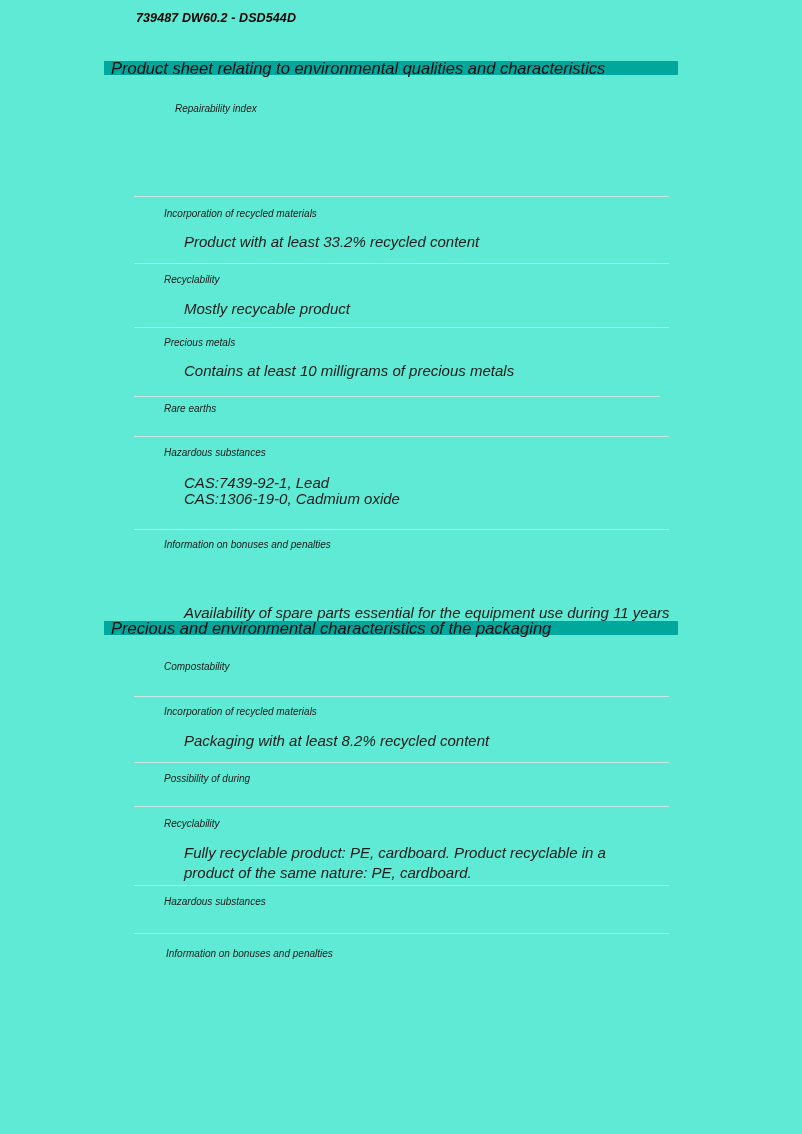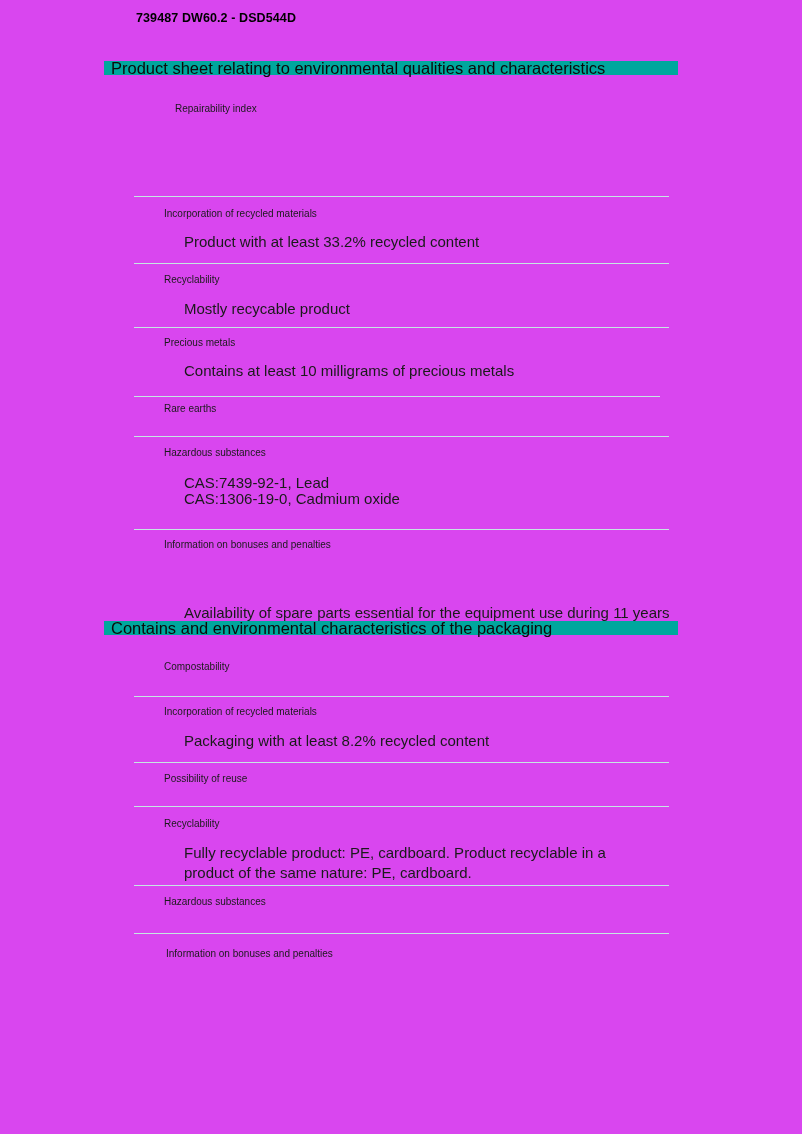--- a/index.html
+++ b/index.html
@@ -8,22 +8,23 @@
     background: #ffffff;
   }
   body {
     font-family: "Liberation Sans", sans-serif;
     -webkit-font-smoothing: antialiased;
   }
   #page {
     position: relative;
     width: 802px;
     height: 1134px;
-    background: #d946ef;
+    background: #5eead4;
     overflow: hidden;
+    font-style: italic;
   }
 
   
   .doc-header {
     position: absolute;
     left: 136px;
     top: 11px;
     font-size: 12.5px;
     font-weight: bold;
     color: #000000;
@@ -122,33 +123,33 @@
   <div class="row-label" style="top:447px;">Hazardous substances</div>
   <div class="row-value" style="top:473px;text-align:right;">CAS:7439-92-1, Lead</div>
   <div class="row-value" style="top:489px;">CAS:1306-19-0, Cadmium oxide</div>
 
   <div class="divider" style="top:529px;"></div>
 
   <div class="row-label" style="top:539px;">Information on bonuses and penalties</div>
   <div class="row-value" style="top:563px;margin-top:40px;">Availability of spare parts essential for the equipment use during 11 years</div>
 
   <div class="banner" id="banner-packaging">
-    <span class="banner-label">Contains and environmental characteristics of the packaging</span>
+    <span class="banner-label">Precious and environmental characteristics of the packaging</span>
   </div>
 
   <div class="row-label" style="top:661px;">Compostability</div>
 
   <div class="divider" style="top:696px;"></div>
 
   <div class="row-label" style="top:706px;">Incorporation of recycled materials</div>
   <div class="row-value" style="top:731px;">Packaging with at least 8.2% recycled content</div>
 
   <div class="divider" style="top:762px;"></div>
 
-  <div class="row-label" style="top:773px;">Possibility of reuse</div>
+  <div class="row-label" style="top:773px;">Possibility of during</div>
 
   <div class="divider" style="top:806px;"></div>
 
   <div class="row-label" style="top:818px;">Recyclability</div>
   <div class="row-value wrap" style="top:843px;">Fully recyclable product: PE, cardboard. Product recyclable in a product of the same nature: PE, cardboard.</div>
 
   <div class="divider" style="top:885px;"></div>
 
   <div class="row-label" style="top:896px;">Hazardous substances</div>
 

